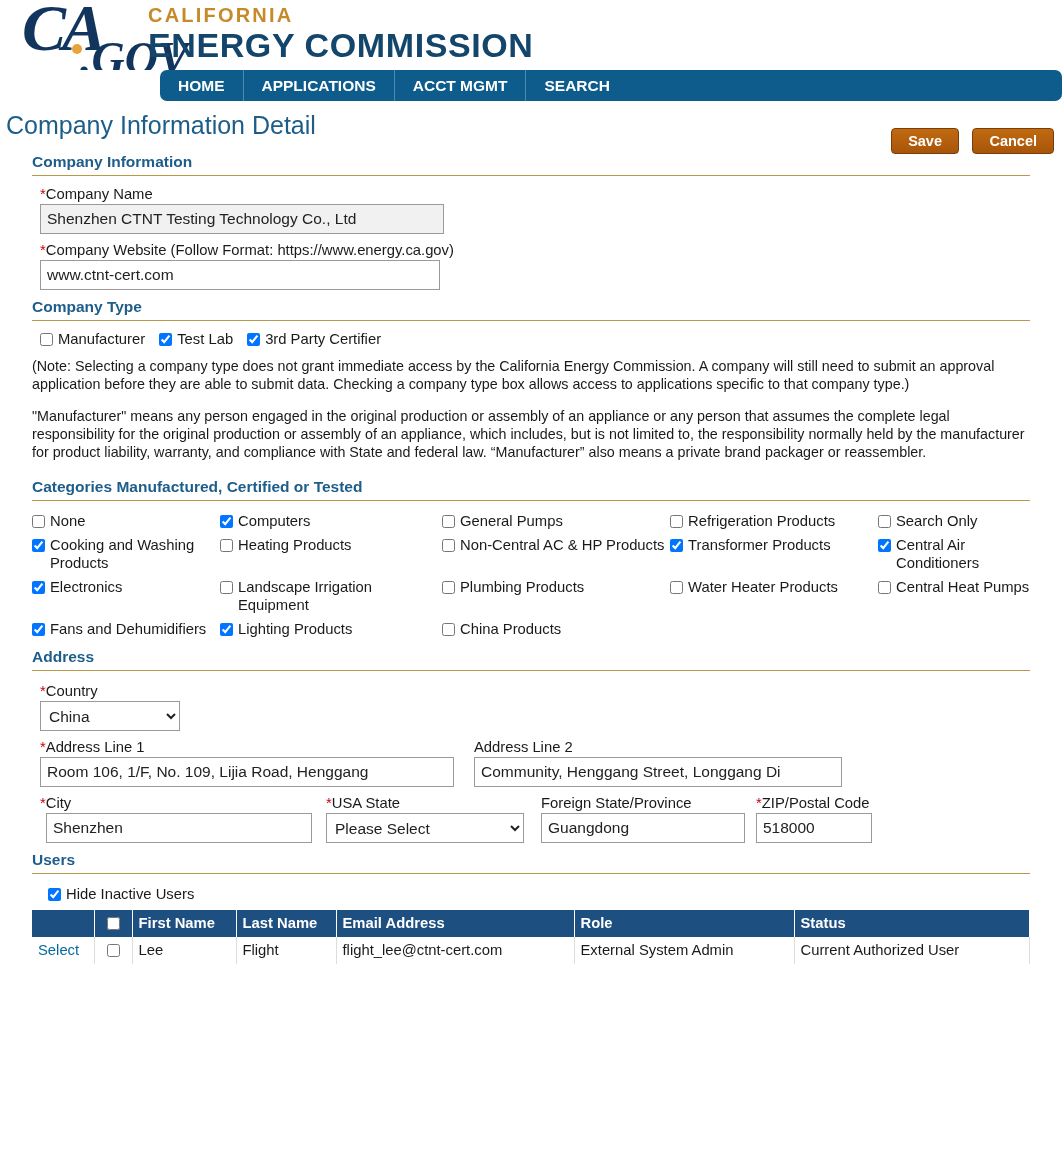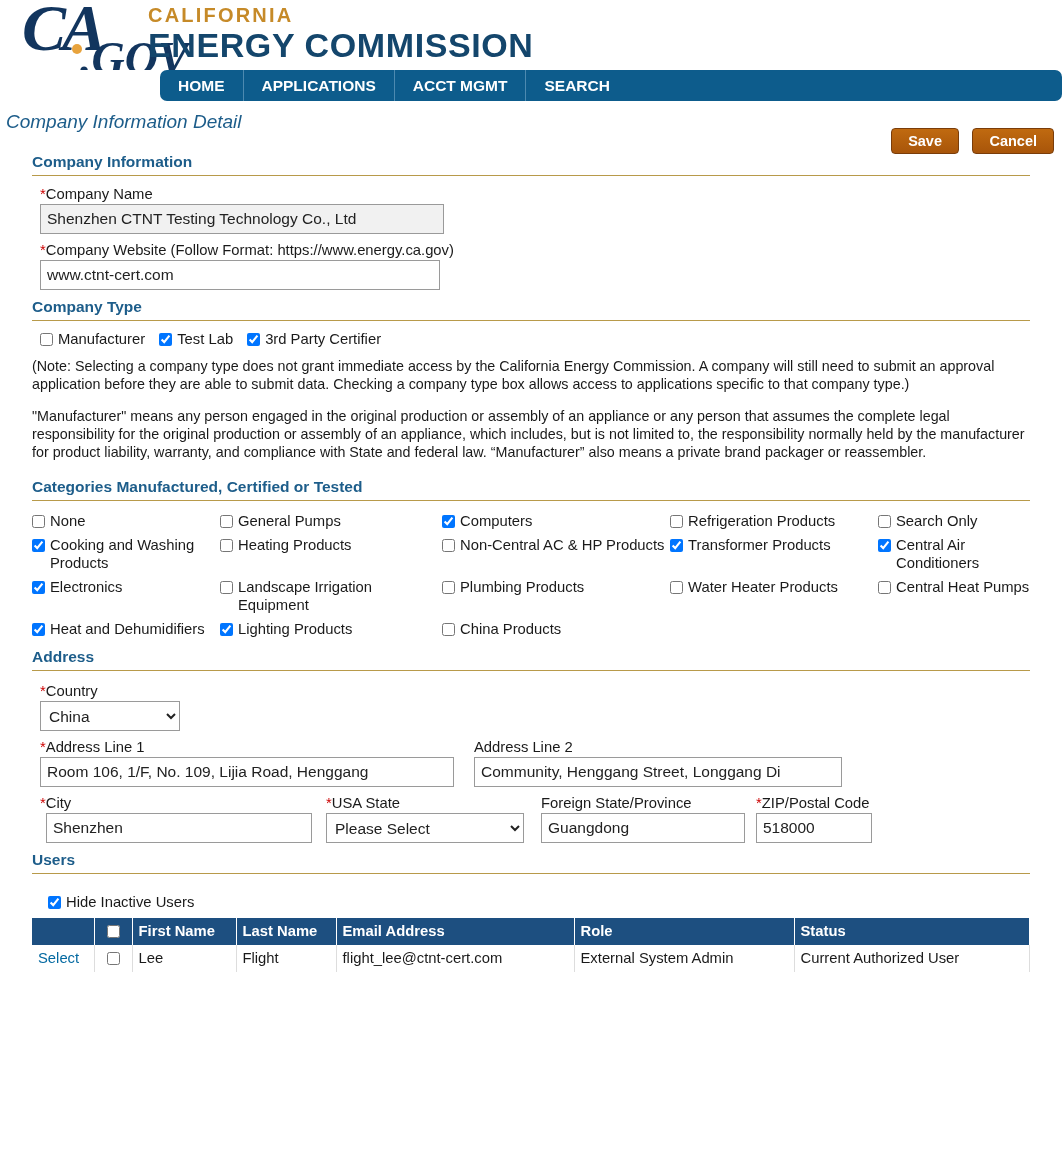--- a/index.html
+++ b/index.html
@@ -118,24 +118,23 @@
   .nav-item:last-child { border-right: none; }
 
   
   .page-title-row {
     position: relative;
     height: 52px;
   }
   .page-title {
     position: absolute;
     left: 6px; top: 10px;
-    font-size: 19px;
+    font-size: 25px;
     color: #1d5d8a;
     font-weight: normal;
-    font-style: italic;
   }
   .btn {
     position: absolute;
     top: 27px;
     height: 26px;
     border: 1px solid #7a3d0a;
     border-radius: 4px;
     background: linear-gradient(#c06a10, #a8550a);
     color: #ffffff;
     font-weight: bold;
@@ -310,28 +309,28 @@
   <p class="note" style="margin-top:14px;">"Manufacturer" means any person engaged in the original production or assembly of an appliance or any person that assumes the complete legal responsibility for the original production or assembly of an appliance, which includes, but is not limited to, the responsibility normally held by the manufacturer for product liability, warranty, and compliance with State and federal law.  “Manufacturer”  also means a private brand packager or reassembler.</p>
 
   <div class="section-head" style="margin-top:16px; margin-bottom:12px;">Categories Manufactured, Certified or Tested</div>
 
   <div class="cat-grid">
     <label class="cbline">
         <input type="checkbox" style="">
         <span class="cblabel">None</span>
       </label>
     <label class="cbline">
+        <input type="checkbox" checked="" style="">
+        <span class="cblabel">Computers</span>
+      </label>
+    <label class="cbline">
         <input type="checkbox" style="">
         <span class="cblabel">General Pumps</span>
       </label>
     <label class="cbline">
-        <input type="checkbox" checked="" style="">
-        <span class="cblabel">Computers</span>
-      </label>
-    <label class="cbline">
         <input type="checkbox" style="">
         <span class="cblabel">Refrigeration Products</span>
       </label>
 
     <label class="cbline">
         <input type="checkbox" style="">
         <span class="cblabel">Search Only</span>
       </label>
     <label class="cbline">
         <input type="checkbox" checked="" style="">
@@ -370,21 +369,21 @@
         <input type="checkbox" style="">
         <span class="cblabel">Water Heater Products</span>
       </label>
 
     <label class="cbline">
         <input type="checkbox" style="">
         <span class="cblabel">Central Heat Pumps</span>
       </label>
     <label class="cbline">
         <input type="checkbox" checked="" style="">
-        <span class="cblabel">Heat and Dehumidifiers</span>
+        <span class="cblabel">Fans and Dehumidifiers</span>
       </label>
     <label class="cbline">
         <input type="checkbox" checked="" style="">
         <span class="cblabel">Lighting Products</span>
       </label>
     <label class="cbline">
         <input type="checkbox" style="">
         <span class="cblabel">China Products</span>
       </label>
     <span></span>
@@ -426,21 +425,21 @@
         <div class="field-label">Foreign State/Province</div>
         <input class="txt" style="width: 204px;" value="Guangdong">
       </div>
       <div>
         <div class="field-label"><span class="req">*</span><span>ZIP/Postal Code</span></div>
         <input class="txt" style="width: 116px;" value="518000">
       </div>
     </div>
   </div>
 
-  <div class="section-head" style="margin-top:8px; margin-bottom:20px;">Users</div>
+  <div class="section-head" style="margin-top:8px; margin-bottom:12px;">Users</div>
 
   <label class="cbline" style="margin:0 0 6px 16px;">
     <input type="checkbox" checked="" style="">
     <span class="cblabel">Hide Inactive Users</span>
   </label>
 
   <table class="users-table">
     <thead>
       <tr>
         <th style="width:62px;"></th>

